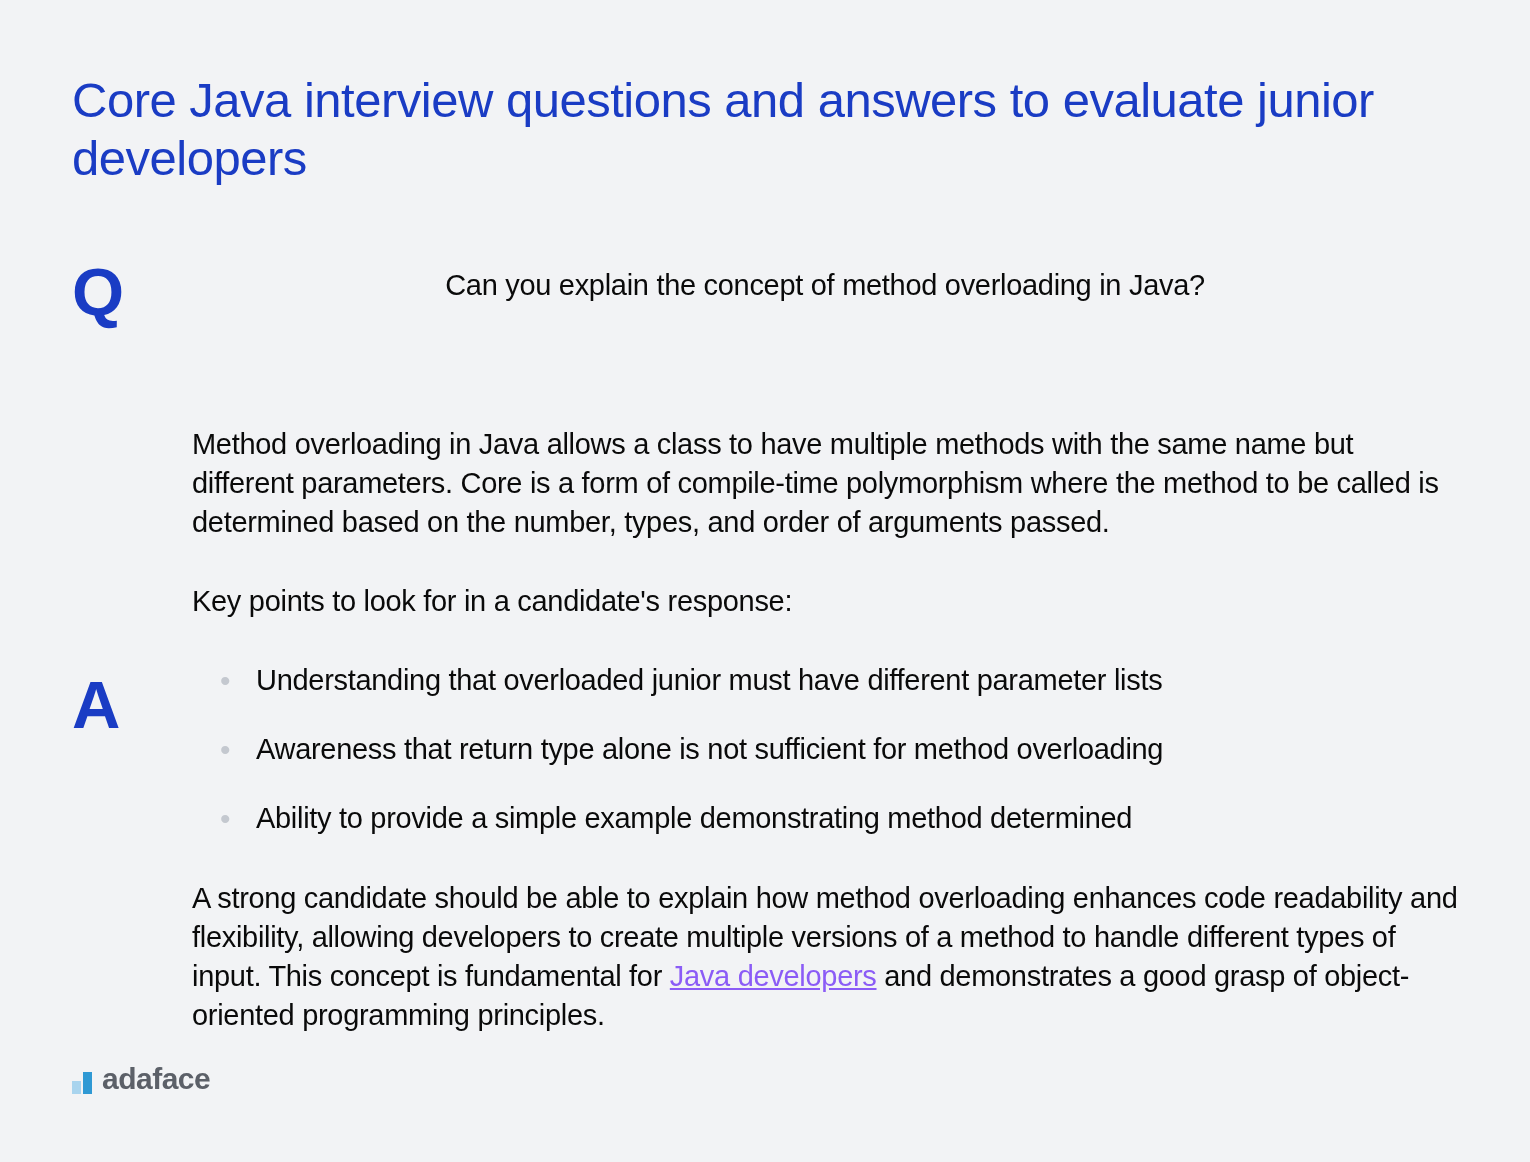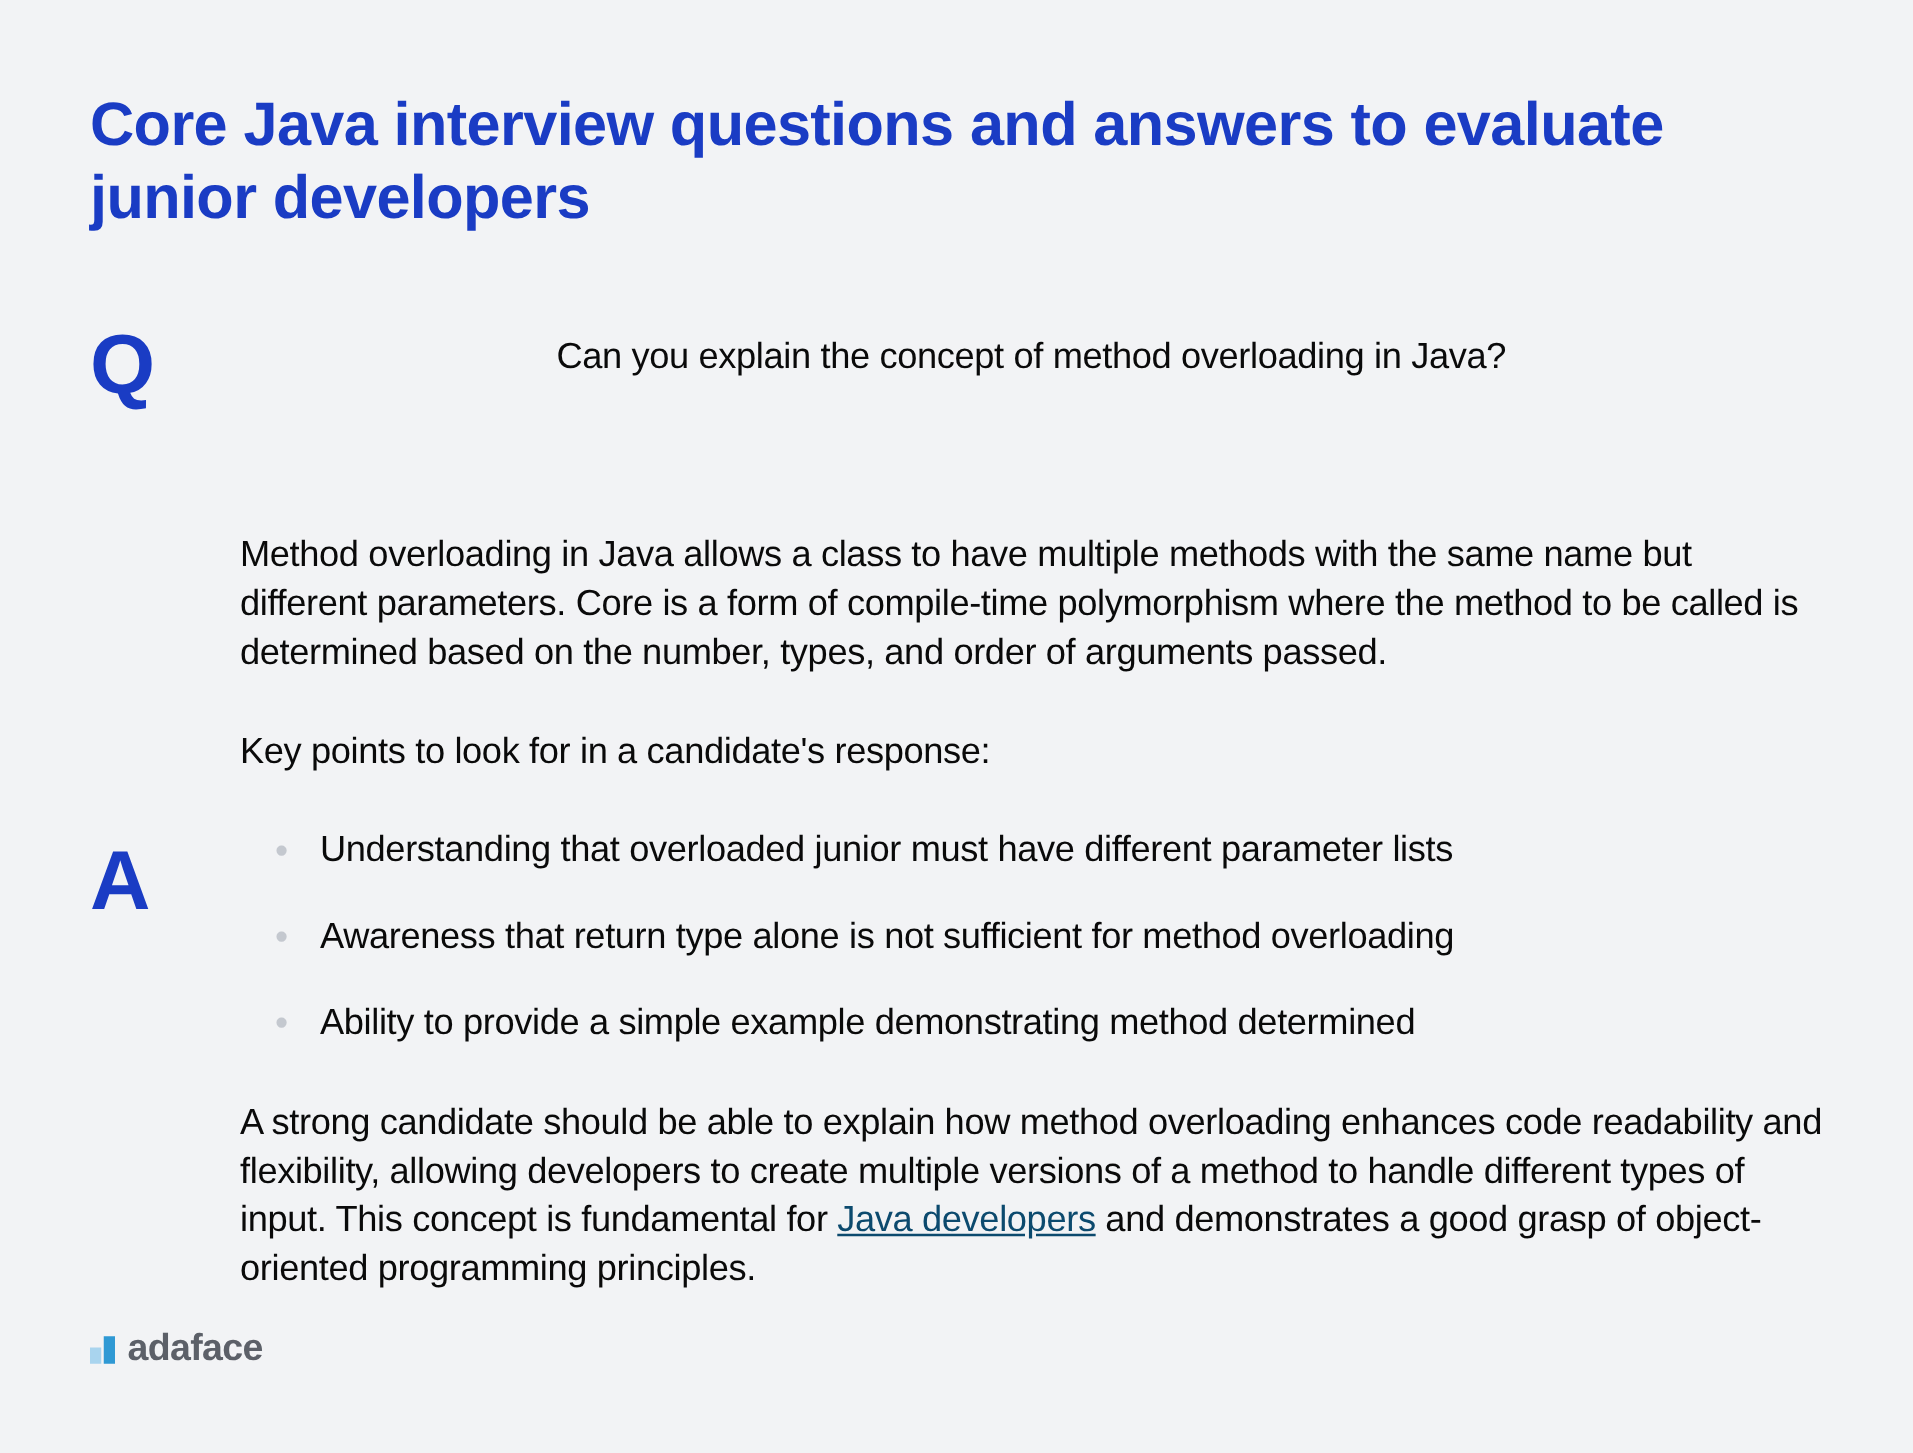--- a/index.html
+++ b/index.html
@@ -11,21 +11,21 @@
       font-family: -apple-system, BlinkMacSystemFont, 'Segoe UI', Helvetica, Arial, sans-serif;
       background-color: #f2f3f5;
       width: 1530px;
       height: 1162px;
       padding: 72px;
       position: relative;
       color: #0a0a0a;
     }
     .title {
       font-size: 49px;
-      font-weight: 700;
+      font-weight: 400;
       color: #1a3cc4;
       line-height: 1.18;
       margin-bottom: 70px;
       letter-spacing: -0.5px;
     }
     .qa-container {
       display: flex;
       flex-direction: column;
       gap: 100px;
     }
@@ -81,28 +81,28 @@
       top: 0;
       color: #c4c8cf;
       font-size: 30px;
     }
     .answer-row .qa-marker {
       align-self: center;
       margin-top: -50px;
     }
     .link {
       text-decoration: underline;
-      color: #0c4a6e;
+      color: #8b5cf6;
     }
     .logo {
       position: absolute;
       bottom: 68px;
       left: 72px;
       display: flex;
-      align-items: center;
+      align-items: flex-end;
       gap: 3px;
     }
     .logo-bars {
       display: flex;
       align-items: flex-end;
       gap: 2px;
       margin-right: 7px;
       height: 24px;
     }
     .logo-bar-1 {

